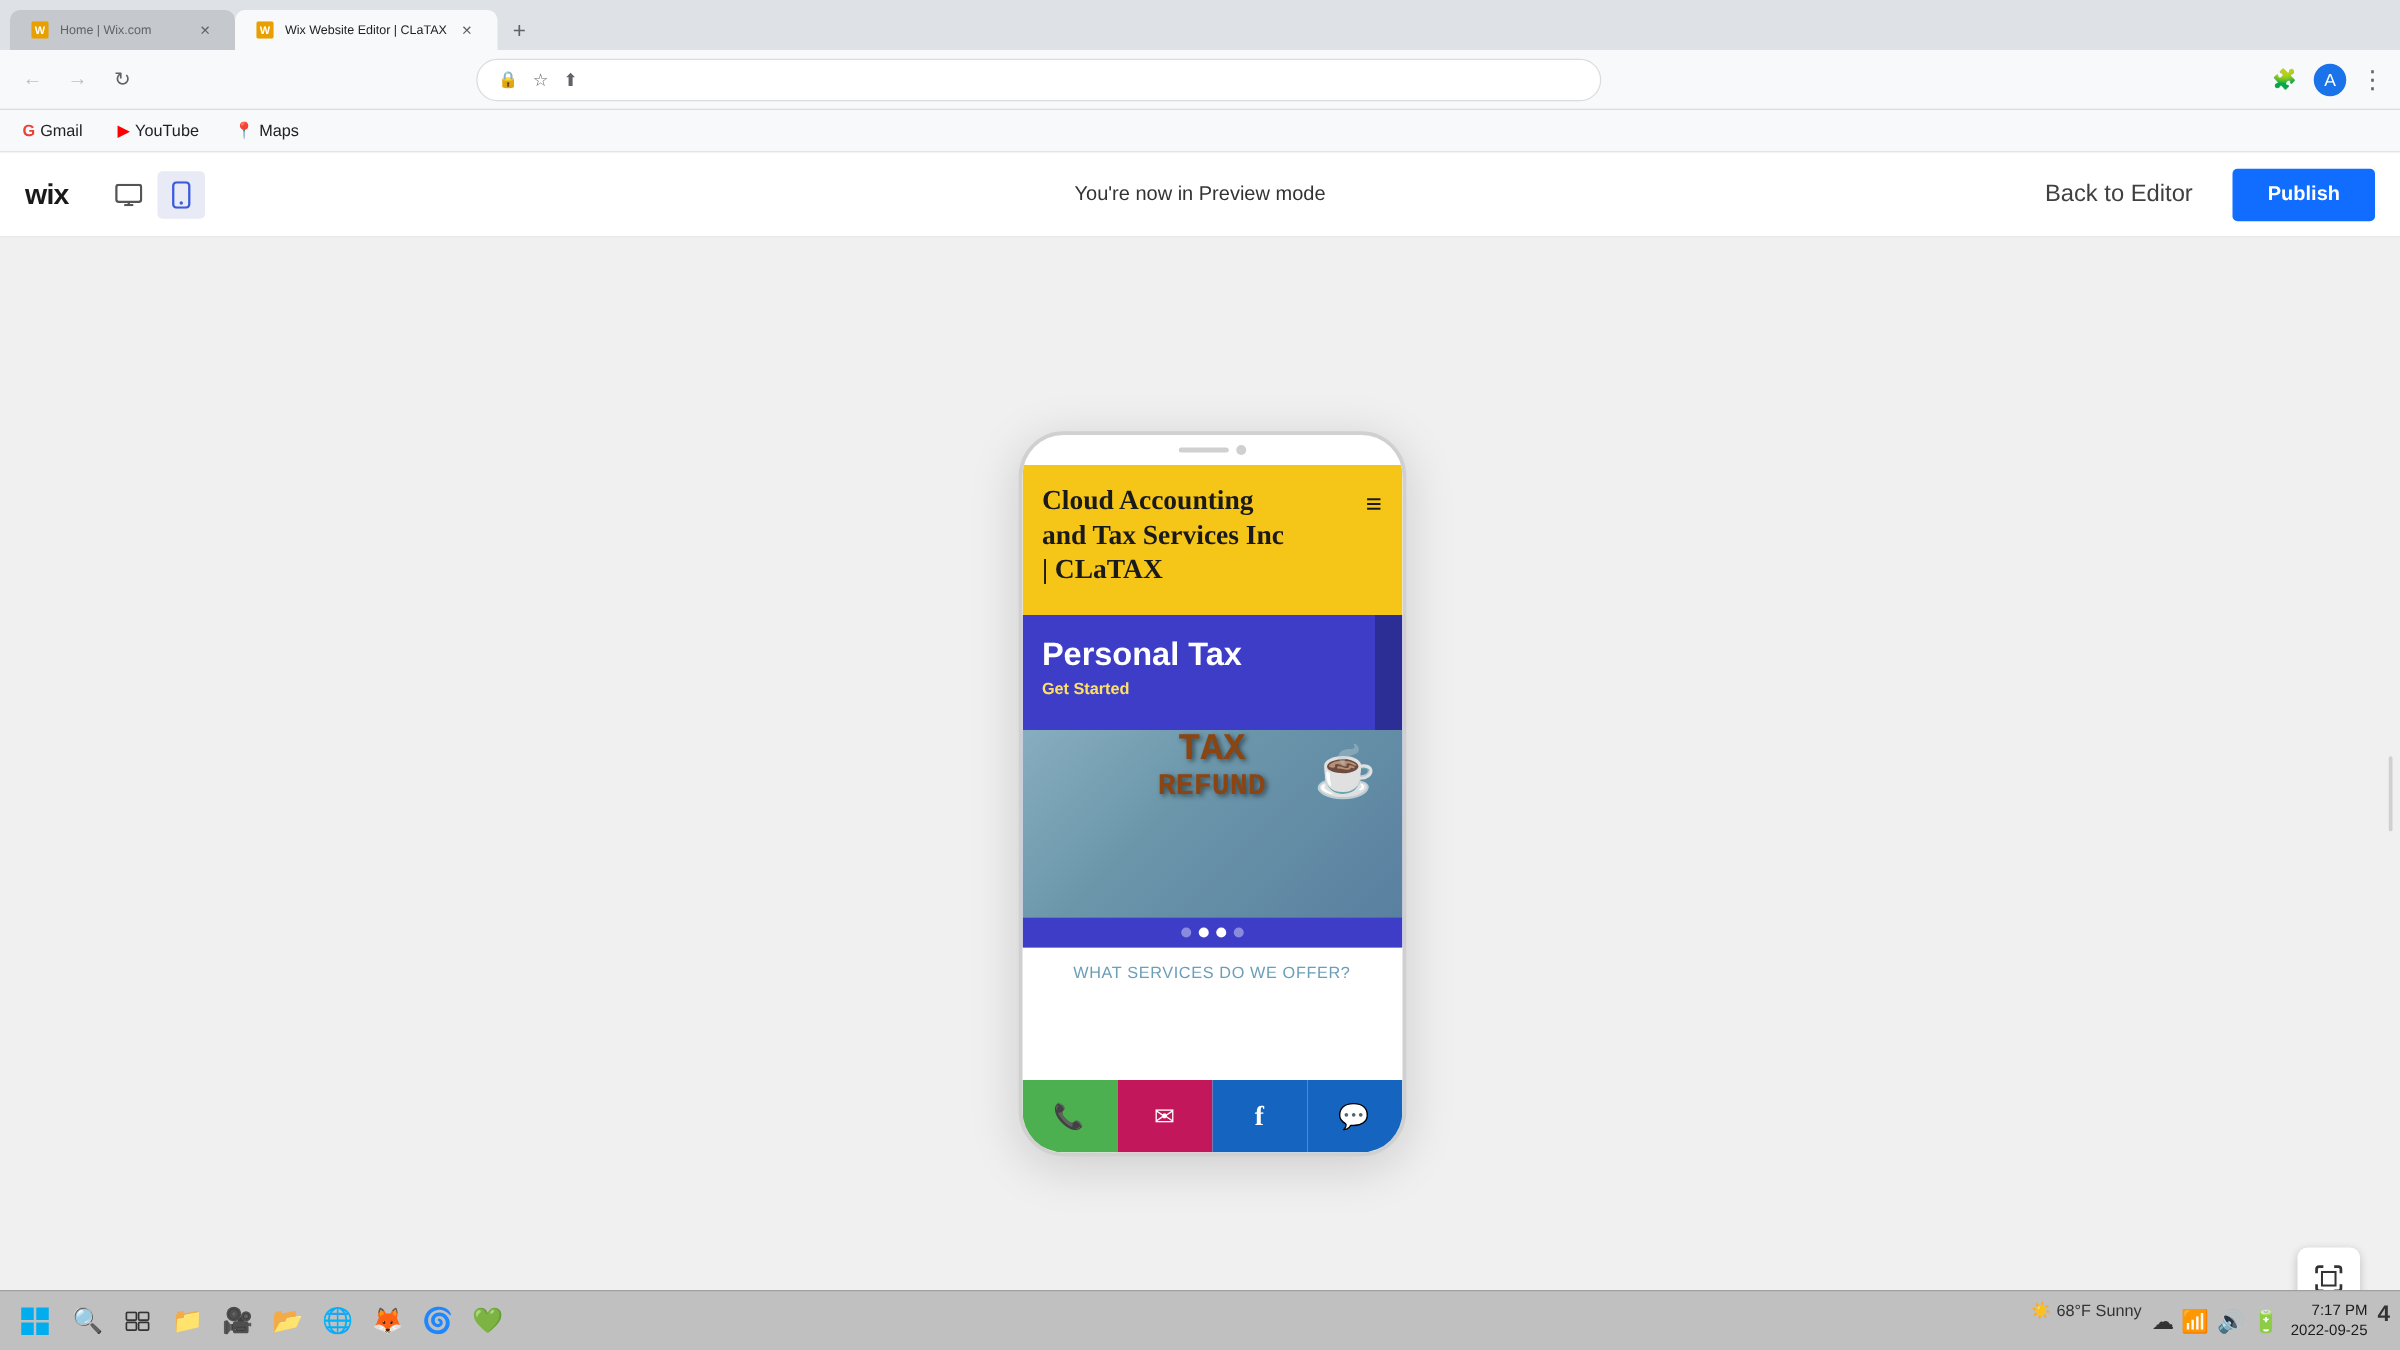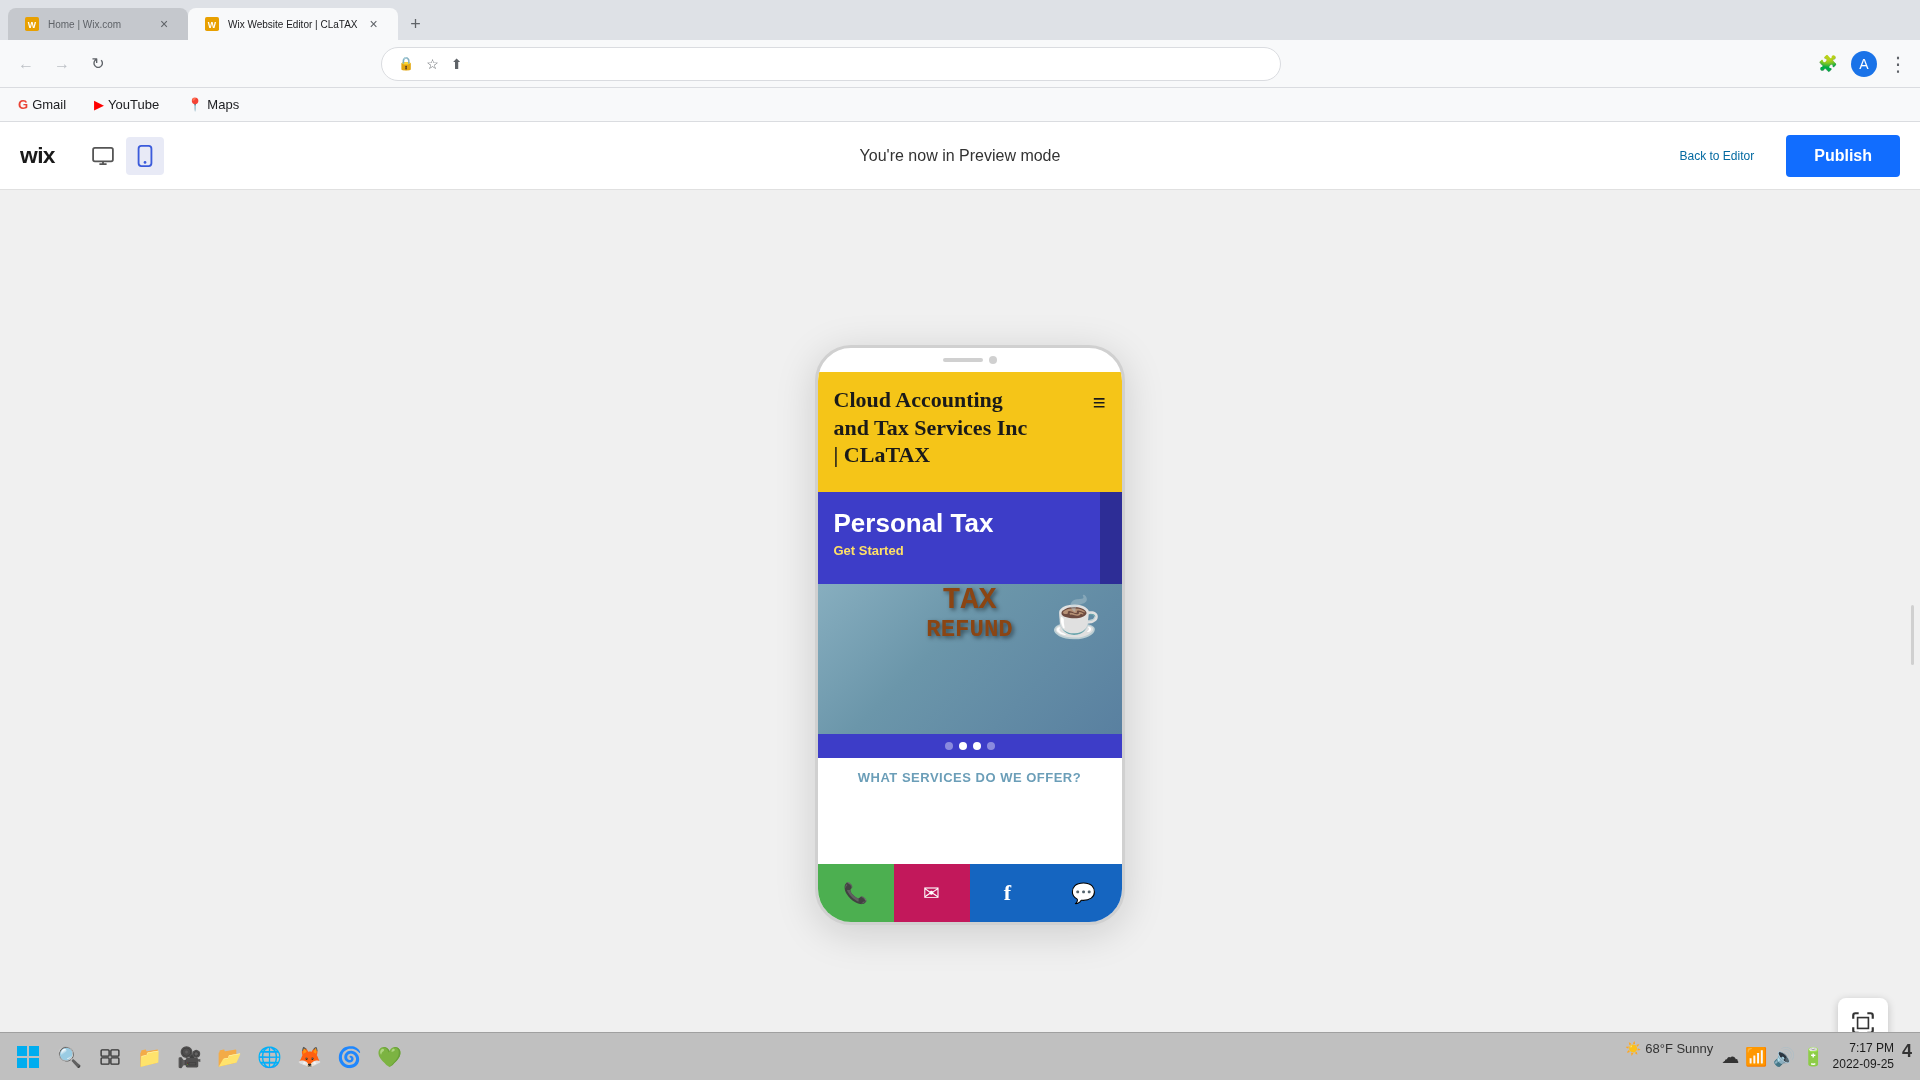--- a/index.html
+++ b/index.html
@@ -32,21 +32,21 @@
     .bookmarks-bar { background: #f8f9fa; padding: 4px 12px; display: flex; align-items: center; gap: 16px; height: 34px; border-bottom: 1px solid #dadce0; }
     .bookmark-item { display: flex; align-items: center; gap: 4px; font-size: 13px; color: #202124; cursor: pointer; padding: 2px 6px; border-radius: 4px; }
 
     
     .wix-bar { background: white; display: flex; align-items: center; padding: 0 20px; height: 68px; border-bottom: 1px solid #e0e0e0; position: relative; }
     .device-icons { display: flex; gap: 4px; margin-left: 16px; }
     .device-btn { width: 38px; height: 38px; display: flex; align-items: center; justify-content: center; border-radius: 4px; cursor: pointer; color: #333; font-size: 18px; }
     .device-btn.active { background: #e8eaf6; color: #3b5bdb; }
     .preview-text { position: absolute; left: 50%; transform: translateX(-50%); font-size: 16px; color: #333; }
     .top-right-actions { margin-left: auto; display: flex; align-items: center; gap: 16px; }
-    .back-to-editor-btn { font-size: 12px; color: #0369a1; cursor: pointer; text-decoration: none; background: none; border: none; padding: 8px 16px; }
+    .back-to-editor-btn { font-size: 19px; color: #404040; cursor: pointer; text-decoration: none; background: none; border: none; padding: 8px 16px; }
     .publish-btn { background: #116dff; color: white; border: none; border-radius: 4px; padding: 12px 28px; font-size: 16px; font-weight: 600; cursor: pointer; }
 
     
     .main-content { background: #f0f0f0; height: calc(1080px - 40px - 48px - 34px - 68px); display: flex; align-items: center; justify-content: center; position: relative; overflow: hidden; padding-left: 19px; }
 
     
     .mobile-frame { background: white; border-radius: 36px; border: 3px solid #d0d0d0; width: 310px; height: 580px; overflow: hidden; position: relative; box-shadow: 0 8px 40px rgba(0,0,0,0.15); display: flex; flex-direction: column; }
     .mobile-notch-bar { display: flex; align-items: center; justify-content: center; padding: 8px 16px; gap: 6px; }
     .mobile-notch { width: 40px; height: 4px; background: #d0d0d0; border-radius: 2px; }
     .mobile-cam { width: 8px; height: 8px; background: #d0d0d0; border-radius: 50%; }
@@ -66,21 +66,21 @@
     .slide-vertical-label { color: white; font-size: 10px; font-weight: 700; writing-mode: vertical-rl; letter-spacing: 2px; }
     .slide-image { width: 100%; height: 150px; background: linear-gradient(135deg, #8ab4c9 0%, #6b9eb8 50%, #5a8fa8 100%); display: flex; align-items: center; justify-content: center; overflow: hidden; position: relative; }
     .tax-refund-visual { text-align: center; }
     .tax-text-block { font-size: 28px; font-weight: 900; color: #8B4513; text-shadow: 2px 2px 4px rgba(0,0,0,0.5); font-family: 'Courier New', monospace; line-height: 1.1; }
     .coffee-mug { position: absolute; top: 10px; right: 20px; font-size: 40px; }
     .slide-dots { display: flex; justify-content: center; gap: 6px; padding: 8px 0; background: #3d3dc8; }
     .dot { width: 8px; height: 8px; border-radius: 50%; background: rgba(255,255,255,0.4); }
     .dot.active { background: white; }
 
     
-    .services-text { padding: 12px 16px; text-align: center; font-size: 13px; font-weight: 700; color: #6b9eb8; letter-spacing: 0.5px; }
+    .services-text { padding: 12px 16px; text-align: center; font-size: 13px; font-weight: 400; color: #6b9eb8; letter-spacing: 0.5px; }
 
     
     .bottom-bar { display: grid; grid-template-columns: 1fr 1fr 1fr 1fr; margin-top: auto; }
     .bottom-btn { padding: 16px; display: flex; align-items: center; justify-content: center; font-size: 20px; cursor: pointer; }
     .btn-phone { background: #4caf50; color: white; }
     .btn-email { background: #c2185b; color: white; }
     .btn-facebook { background: #1565c0; color: white; }
     .btn-chat { background: #1565c0; color: white; }
 
     

